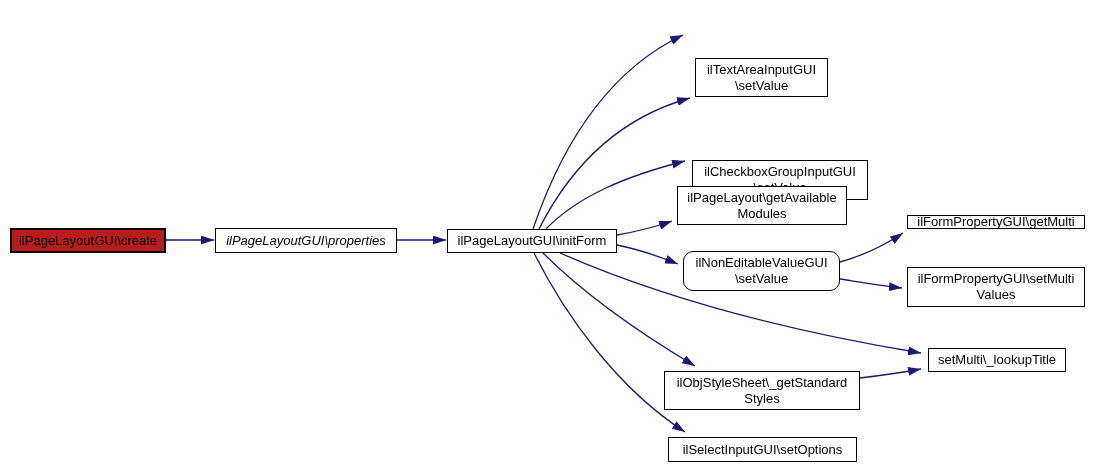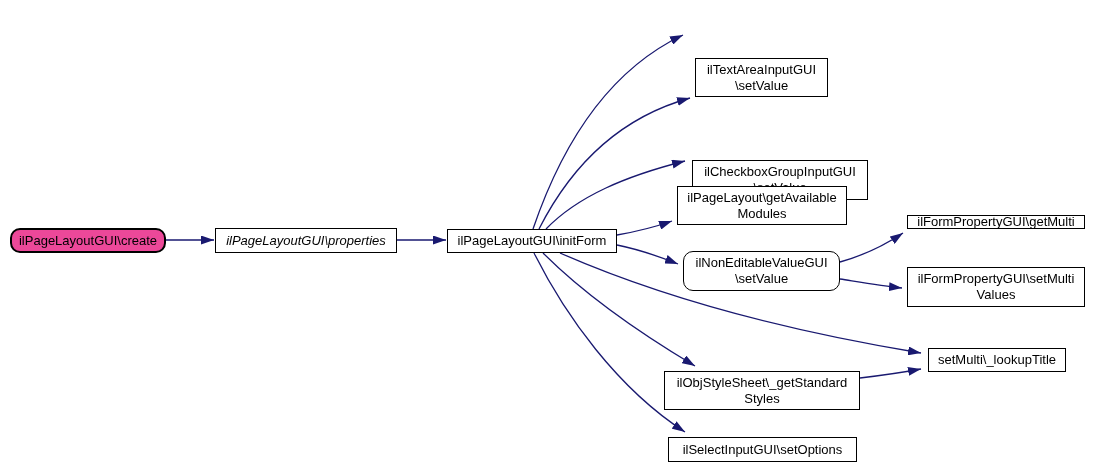--- a/index.html
+++ b/index.html
@@ -36,24 +36,23 @@
     display: flex;
     flex-direction: column;
     align-items: center;
     justify-content: center;
     font-size: 13px;
     line-height: 16px;
     white-space: nowrap;
     cursor: pointer;
   }
   .node.highlight {
-    background: #ec4899;
+    background: #b91c1c;
     border-width: 2px;
     cursor: default;
-    border-radius: 10px;
   }
   .node span {
     display: block;
     text-align: center;
   }
 </style>
 </head>
 <body>
 
 <div class="canvas">

